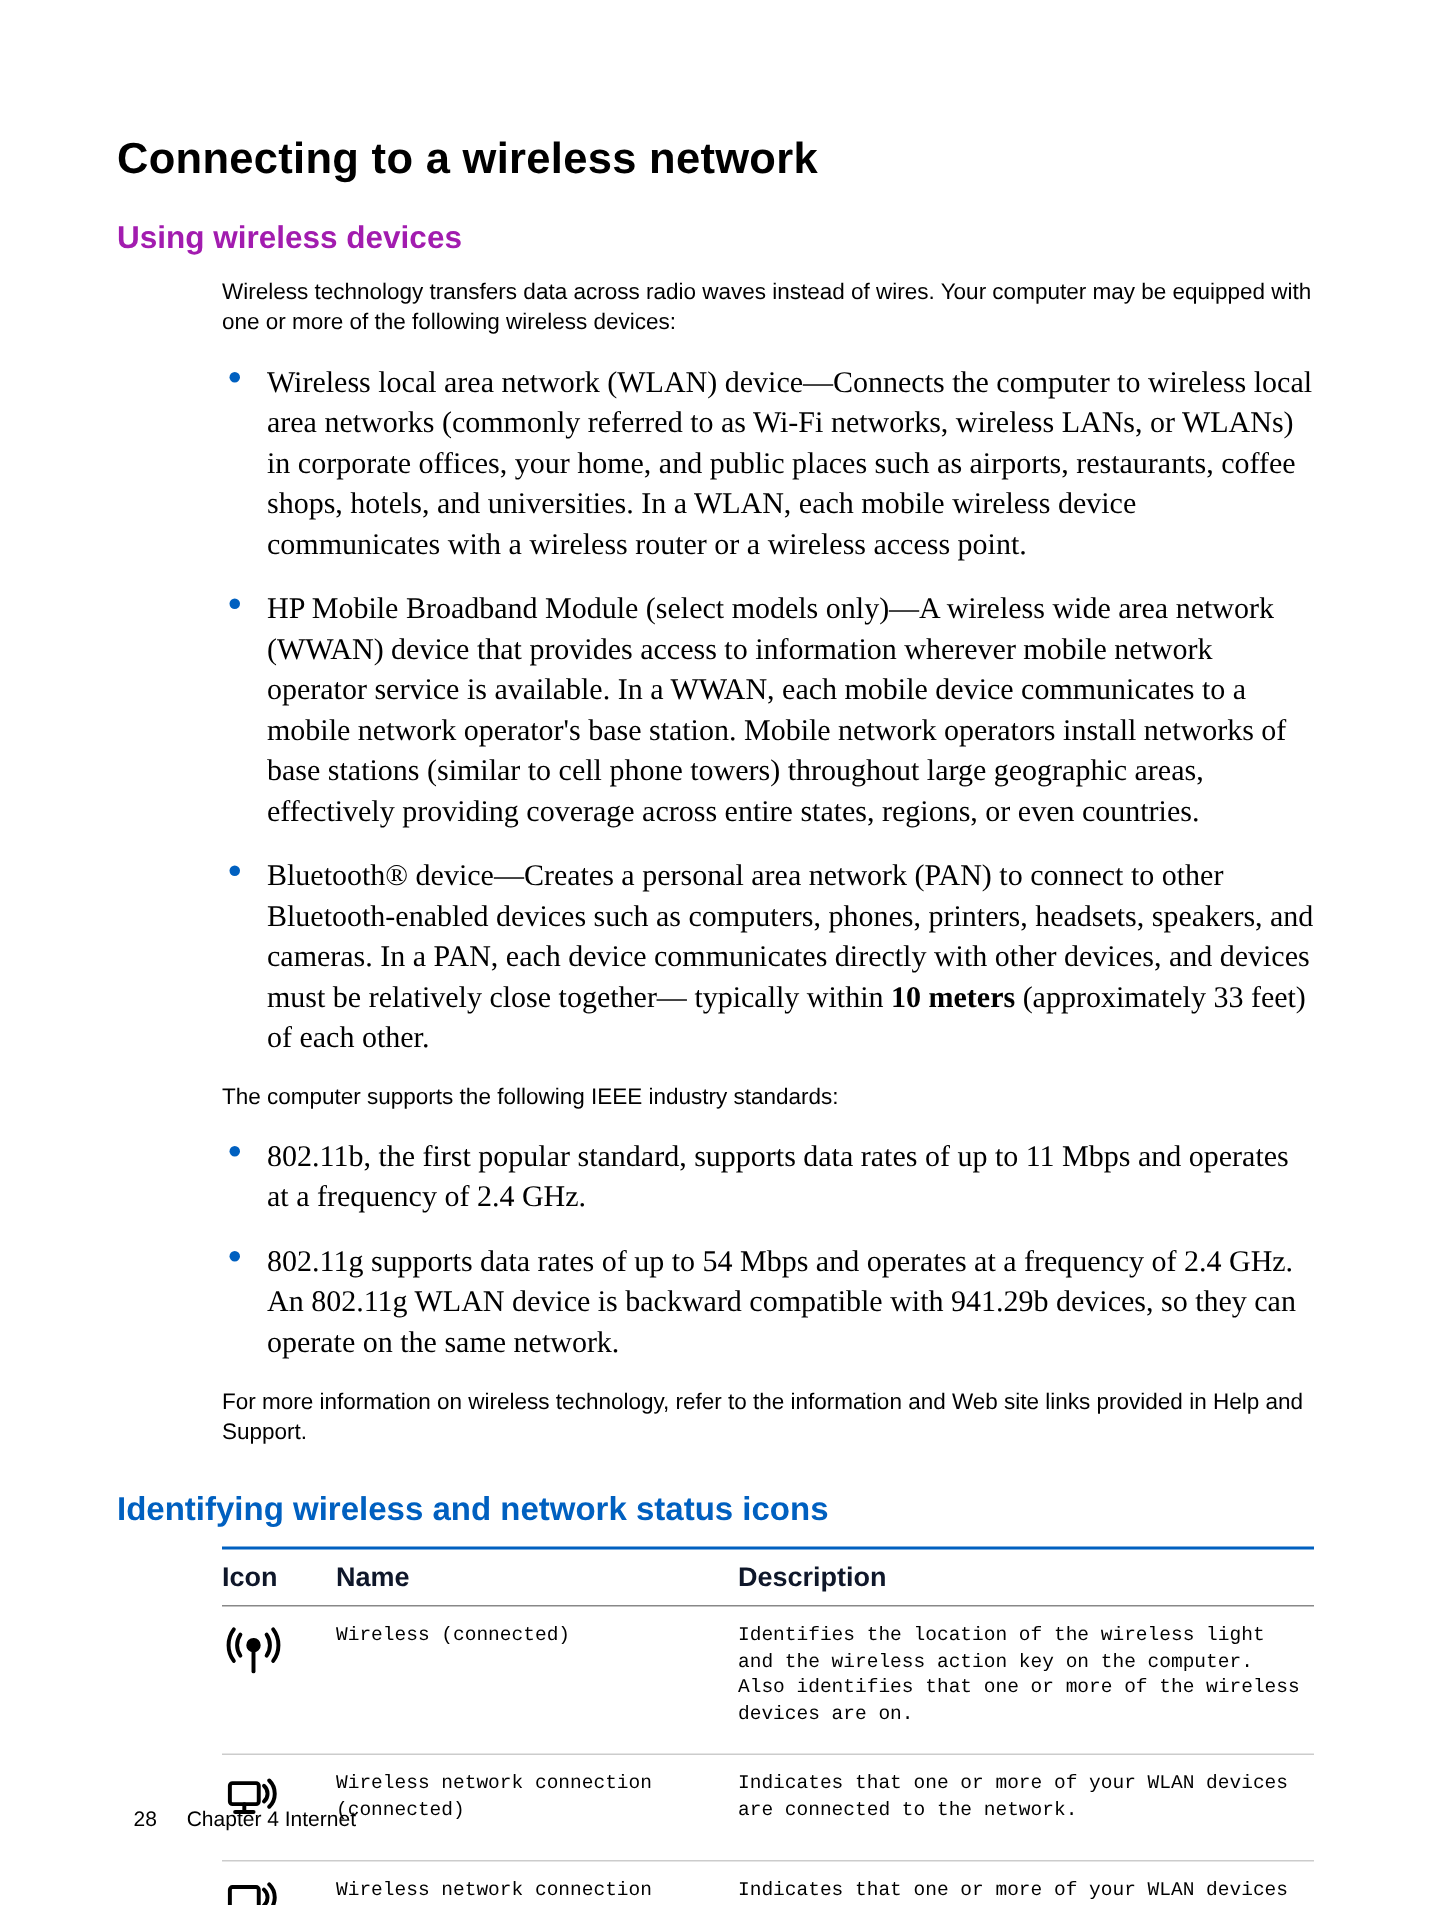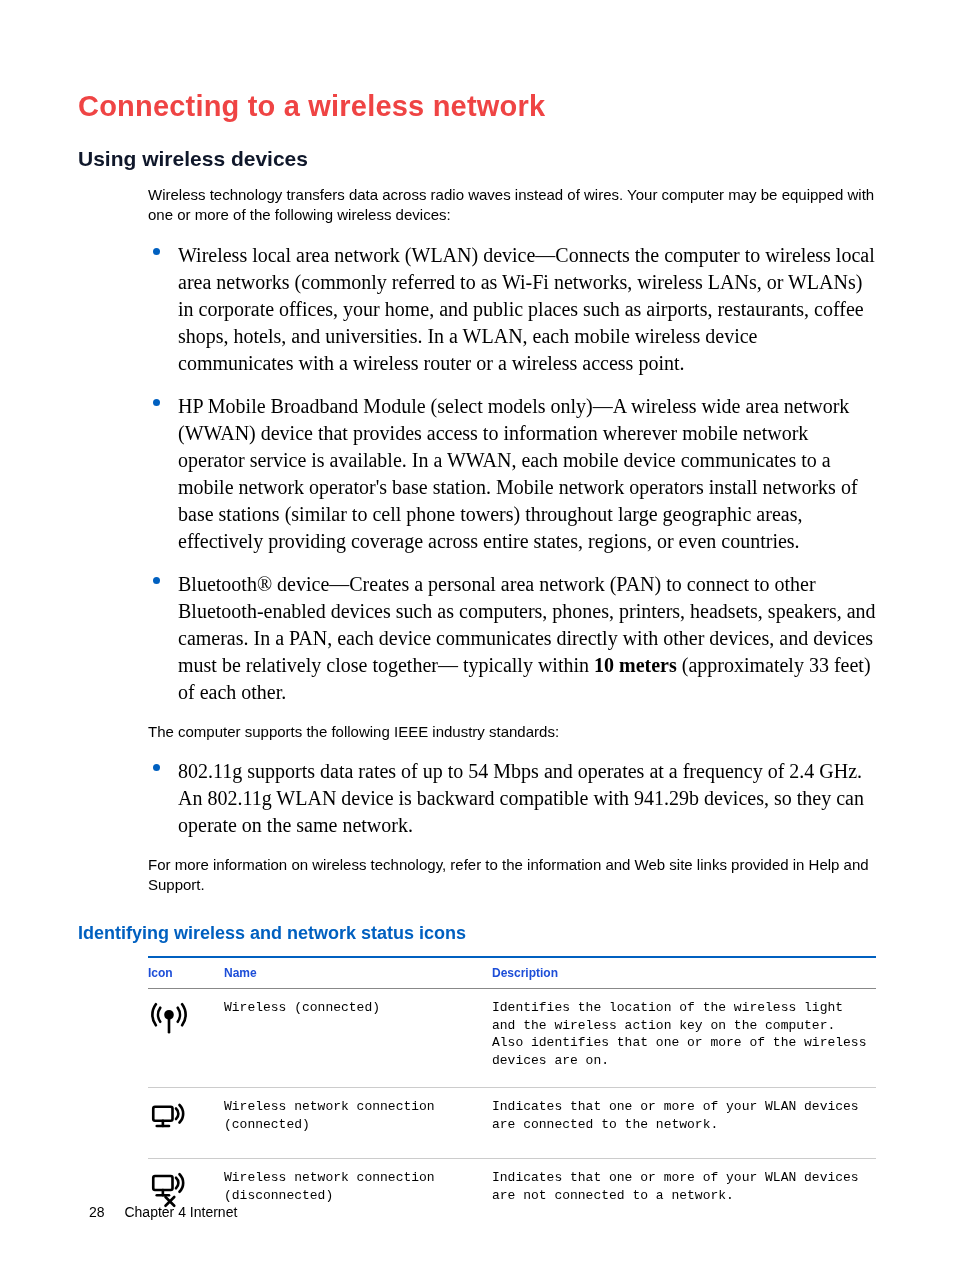--- a/index.html
+++ b/index.html
@@ -11,35 +11,35 @@
     background: #fff;
   }
   .page {
     width: 954px;
     height: 1270px;
     position: relative;
     box-sizing: border-box;
     padding: 90px 78px 40px 78px;
   }
   .h1 {
-    color: #ef4444;
+    color: #000000;
     font-size: 29px;
     font-weight: bold;
     margin: 0 0 24px 0;
     letter-spacing: 0.2px;
   }
   .h2 {
-    color: #0f172a;
+    color: #a21caf;
     font-size: 21px;
     font-weight: bold;
     margin: 0 0 14px 0;
   }
   .h3 {
     color: #0060c0;
-    font-size: 18px;
+    font-size: 22px;
     font-weight: bold;
     margin: 28px 0 12px 0;
   }
   .body-block {
     margin-left: 70px;
   }
   .para {
     font-size: 15px;
     line-height: 1.35;
     margin: 0 0 16px 0;
@@ -68,22 +68,22 @@
     background: #0060c0;
     border-radius: 50%;
   }
   .icon-table {
     border-top: 2px solid #0060c0;
     width: 100%;
     border-collapse: collapse;
     margin-top: 4px;
   }
   .icon-table th {
-    color: #1d4ed8;
-    font-size: 12px;
+    color: #0f172a;
+    font-size: 18px;
     font-weight: bold;
     text-align: left;
     padding: 8px 8px 8px 0;
     border-bottom: 1px solid #888;
     margin-top: 12px;
   }
   .icon-table td {
     font-size: 13px;
     vertical-align: top;
     padding: 10px 8px 18px 0;
@@ -128,20 +128,21 @@
       <li>HP Mobile Broadband Module (select models only)—A wireless wide area network (WWAN) device that provides access to information wherever mobile network operator service is available. In a WWAN, each mobile device communicates to a mobile network operator's base station. Mobile network operators install networks of base stations (similar to cell phone towers) throughout large geographic areas, effectively providing coverage across entire states, regions, or even countries.</li>
       <li>
         <span>Bluetooth® device—Creates a personal area network (PAN) to connect to other Bluetooth-enabled devices such as computers, phones, printers, headsets, speakers, and cameras. In a PAN, each device communicates directly with other devices, and devices must be relatively close together—</span>
         <span>typically within </span><span class="bold">10 meters</span><span> (approximately 33 feet) of each other.</span>
       </li>
     </ul>
 
     <p class="para">The computer supports the following IEEE industry standards:</p>
 
     <ul class="blist">
+      <li>802.11b, the first popular standard, supports data rates of up to 11 Mbps and operates at a frequency of 2.4 GHz.</li>
       <li>802.11g supports data rates of up to 54 Mbps and operates at a frequency of 2.4 GHz. An 802.11g WLAN device is backward compatible with 941.29b devices, so they can operate on the same network.</li>
     </ul>
 
     <p class="para">For more information on wireless technology, refer to the information and Web site links provided in Help and Support.</p>
   </div>
 
   <h3 class="h3">Identifying wireless and network status icons</h3>
 
   <div class="body-block">
     <table class="icon-table">

